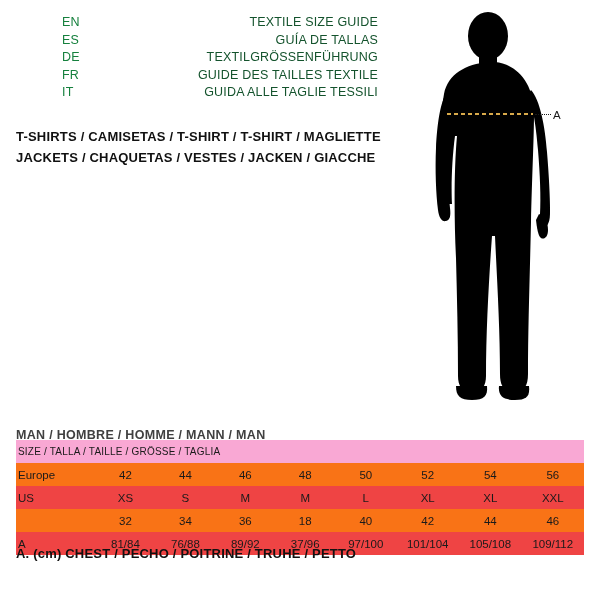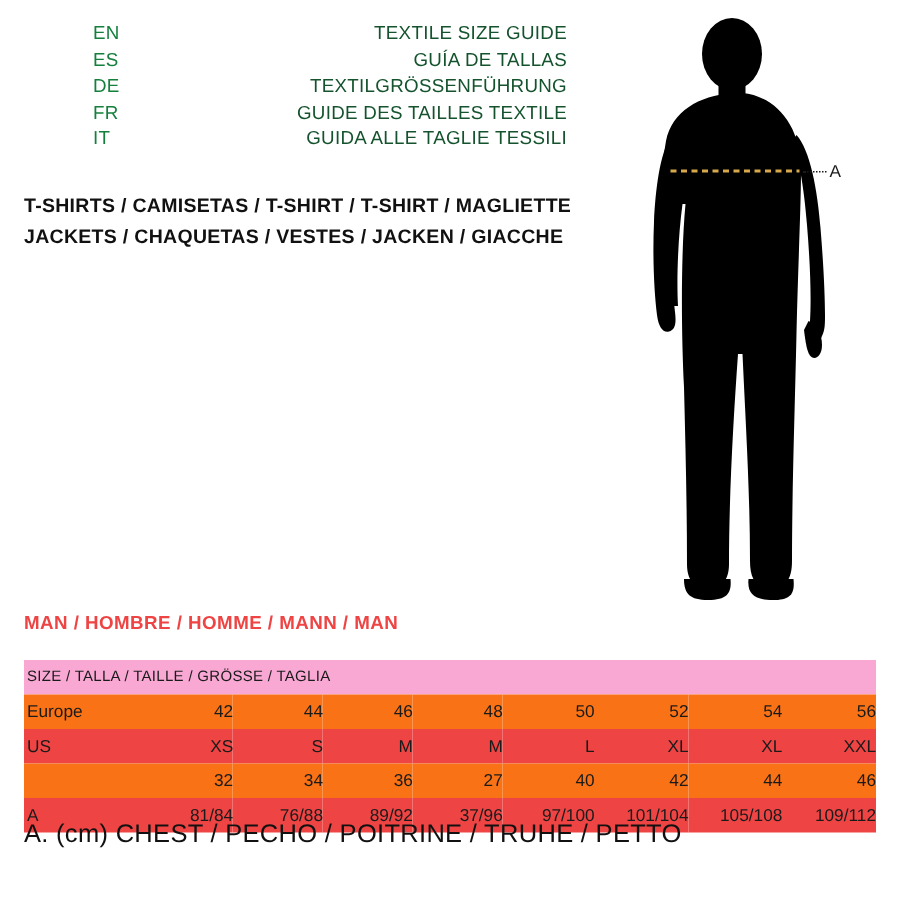--- a/index.html
+++ b/index.html
@@ -87,25 +87,25 @@
     left: 135px;
     top: 106px;
     width: 16px;
     border-top: 1.5px dotted #1a1a1a;
   }
 
   
   .man-heading {
     position: absolute;
     left: 16px;
-    top: 408px;
+    top: 428px;
     font-size: 12.5px;
     font-weight: bold;
     letter-spacing: 0.3px;
-    color: #ef4444;
+    color: #404040;
   }
 
   
   .table-wrap {
     position: absolute;
     left: 16px;
     top: 440px;
     width: 568px;
   }
   table.size-table {
@@ -129,33 +129,33 @@
   }
   .row-plain td {
     background: #f97316;
   }
   .col-label {
     width: 88px;
     padding-left: 2px !important;
   }
   .col-val {
     width: 68px;
-    text-align: right;
+    text-align: center;
   }
   .cell-pad {
     padding-left: 2px;
   }
 
   
   .footnote {
     position: absolute;
     left: 16px;
     top: 546px;
-    font-size: 17px;
-    font-weight: normal;
+    font-size: 13px;
+    font-weight: bold;
     letter-spacing: 0.2px;
     color: #111111;
   }
 </style>
 </head>
 <body>
 
 <div class="page">
 
   <div class="lang-block">
@@ -275,21 +275,21 @@
           <td class="col-val">XL</td>
           <td class="col-val">XL</td>
           <td class="col-val">XXL</td>
         </tr>
 
         <tr class="row-plain">
           <td class="col-label cell-pad"></td>
           <td class="col-val">32</td>
           <td class="col-val">34</td>
           <td class="col-val">36</td>
-          <td class="col-val">27</td>
+          <td class="col-val">18</td>
           <td class="col-val">40</td>
           <td class="col-val">42</td>
           <td class="col-val">44</td>
           <td class="col-val">46</td>
         </tr>
 
         <tr class="row-alt">
           <td class="col-label cell-pad">A</td>
           <td class="col-val">81/84</td>
           <td class="col-val">76/88</td>

